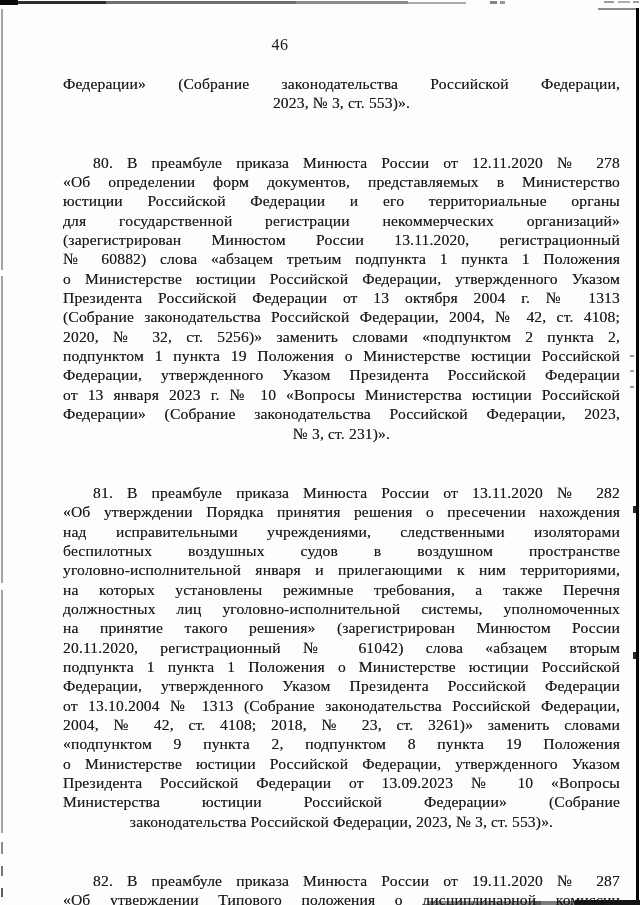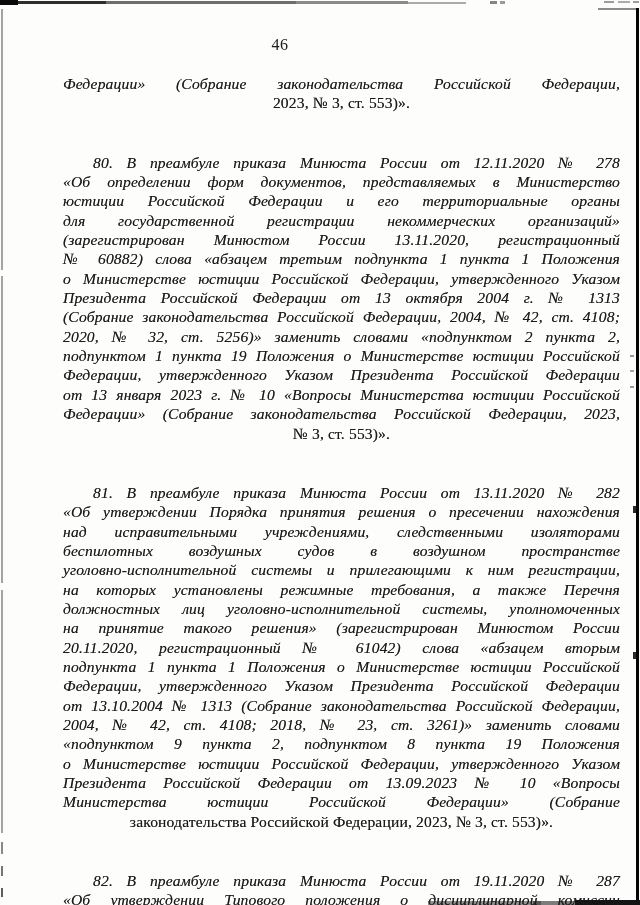--- a/index.html
+++ b/index.html
@@ -35,21 +35,20 @@
     text-shadow: 0 0 0.45px rgba(10,10,10,0.6);
     letter-spacing: 0.15px;
   }
   .line {
     text-align: center;
     white-space: normal;
   }
   .line.just {
     text-align: justify;
     text-align-last: justify;
-    font-style: italic;
   }
   .line.indent {
     text-indent: 30px;
     margin-top: 40px;
   }
   
   .artifact { position: absolute; }
   .top-a  { left: 0;   top: 0;   width: 18px;  height: 5px;   background: #0a0a0a; }
   .top-b  { left: 18px; top: 1px; width: 88px;  height: 3px;  background: #2e2e2e; }
   .top-c  { left: 106px; top: 1px; width: 190px; height: 3px; background: #6e6e6e; }
@@ -120,26 +119,26 @@
     <div class="line just">(зарегистрирован Минюстом России 13.11.2020, регистрационный</div>
     <div class="line just">№ 60882) слова «абзацем третьим подпункта 1 пункта 1 Положения</div>
     <div class="line just">о Министерстве юстиции Российской Федерации, утвержденного Указом</div>
     <div class="line just">Президента Российской Федерации от 13 октября 2004 г. № 1313</div>
     <div class="line just">(Собрание законодательства Российской Федерации, 2004, № 42, ст. 4108;</div>
     <div class="line just">2020, № 32, ст. 5256)» заменить словами «подпунктом 2 пункта 2,</div>
     <div class="line just">подпунктом 1 пункта 19 Положения о Министерстве юстиции Российской</div>
     <div class="line just">Федерации, утвержденного Указом Президента Российской Федерации</div>
     <div class="line just">от 13 января 2023 г. № 10 «Вопросы Министерства юстиции Российской</div>
     <div class="line just">Федерации» (Собрание законодательства Российской Федерации, 2023,</div>
-    <div class="line">№ 3, ст. 553)».</div>
+    <div class="line">№ 3, ст. 231)».</div>
     <div class="line just indent">81. В преамбуле приказа Минюста России от 13.11.2020 № 282</div>
     <div class="line just">«Об утверждении Порядка принятия решения о пресечении нахождения</div>
     <div class="line just">над исправительными учреждениями, следственными изоляторами</div>
     <div class="line just">беспилотных воздушных судов в воздушном пространстве</div>
-    <div class="line just">уголовно-исполнительной системы и прилегающими к ним регистрации,</div>
+    <div class="line just">уголовно-исполнительной января и прилегающими к ним территориями,</div>
     <div class="line just">на которых установлены режимные требования, а также Перечня</div>
     <div class="line just">должностных лиц уголовно-исполнительной системы, уполномоченных</div>
     <div class="line just">на принятие такого решения» (зарегистрирован Минюстом России</div>
     <div class="line just">20.11.2020, регистрационный № 61042) слова «абзацем вторым</div>
     <div class="line just">подпункта 1 пункта 1 Положения о Министерстве юстиции Российской</div>
     <div class="line just">Федерации, утвержденного Указом Президента Российской Федерации</div>
     <div class="line just">от 13.10.2004 № 1313 (Собрание законодательства Российской Федерации,</div>
     <div class="line just">2004, № 42, ст. 4108; 2018, № 23, ст. 3261)» заменить словами</div>
     <div class="line just">«подпунктом 9 пункта 2, подпунктом 8 пункта 19 Положения</div>
     <div class="line just">о Министерстве юстиции Российской Федерации, утвержденного Указом</div>

